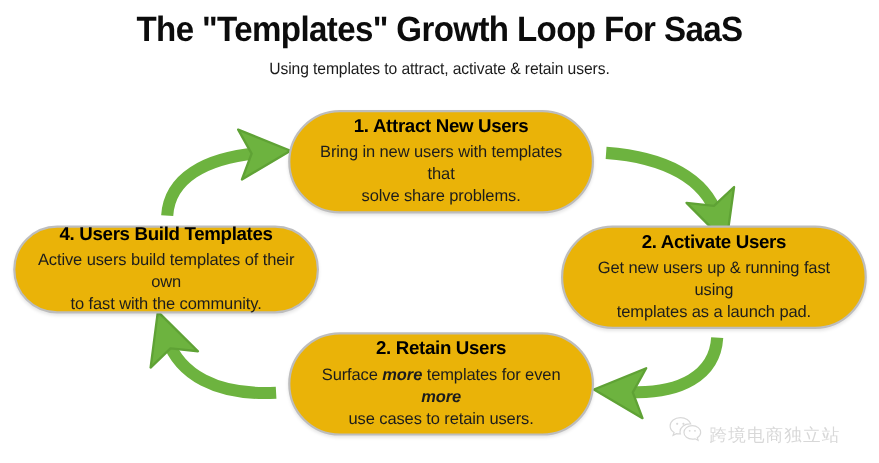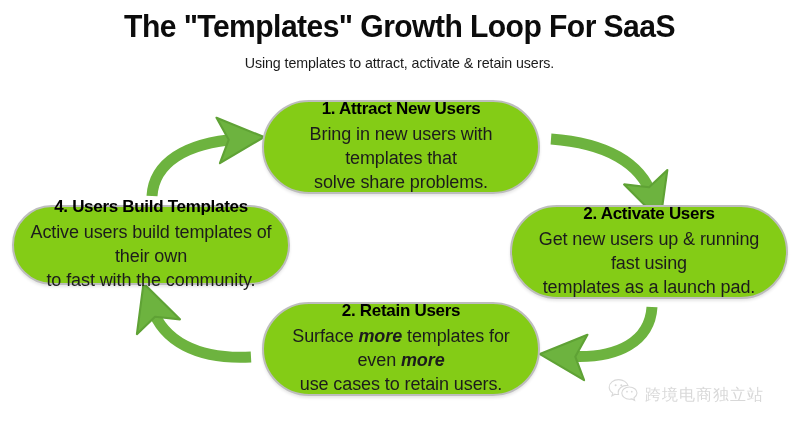--- a/index.html
+++ b/index.html
@@ -56,21 +56,21 @@
     left: 0;
     top: 0;
     width: 799px;
     height: 421px;
   }
 
   
   .node {
     position: absolute;
     box-sizing: border-box;
-    background: #84cc16;
+    background: #eab308;
     border: 2px solid #bdbdbd;
     border-radius: 56px;
     box-shadow: 0 2px 3px rgba(0,0,0,0.10);
     display: flex;
     flex-direction: column;
     align-items: center;
     justify-content: center;
     text-align: center;
     padding: 0 14px;
     z-index: 3;
@@ -78,21 +78,21 @@
   .node-title {
     font-size: 17px;
     font-weight: 700;
     color: #000000;
     letter-spacing: -0.3px;
     line-height: 1.2;
     margin-bottom: 3px;
     white-space: nowrap;
   }
   .node-desc {
-    font-size: 18px;
+    font-size: 15px;
     font-weight: 400;
     color: #1c1c1c;
     line-height: 1.33;
     letter-spacing: -0.1px;
   }
   .node-desc em { font-style: italic; font-weight: bold; }
 
   #node-1 { left: 262px; top: 100px;  width: 278px; height: 94px; }
   #node-2 { left: 510px; top: 205px;  width: 278px; height: 94px; }
   #node-3 { left: 262px; top: 302px;  width: 278px; height: 94px; }

